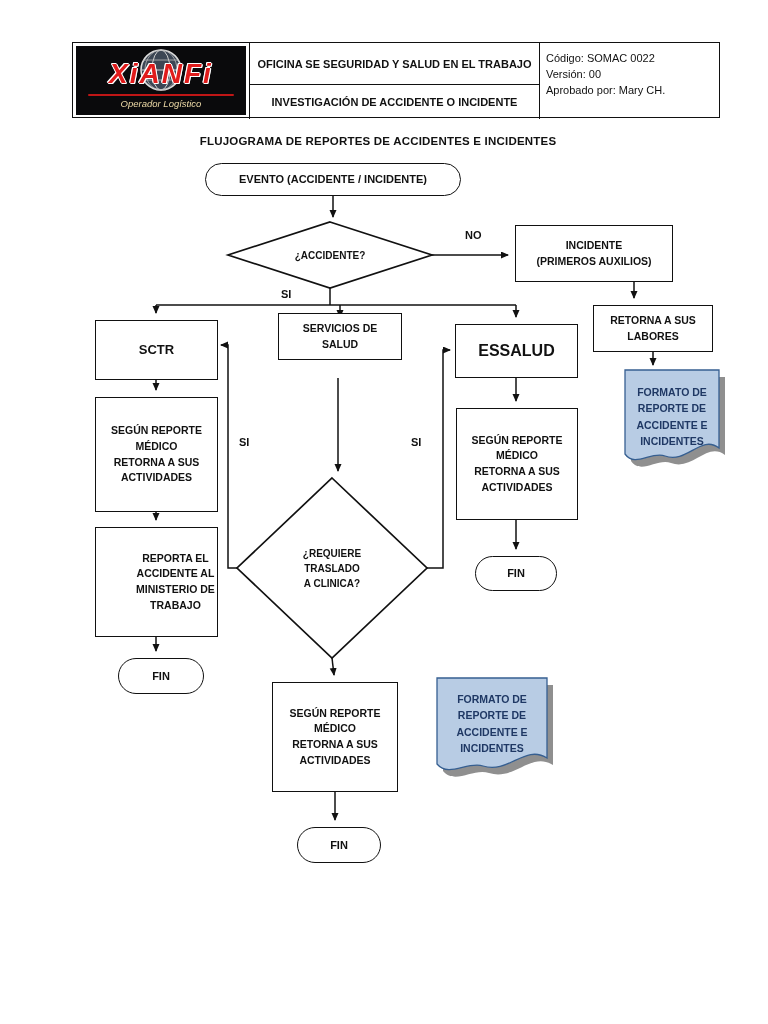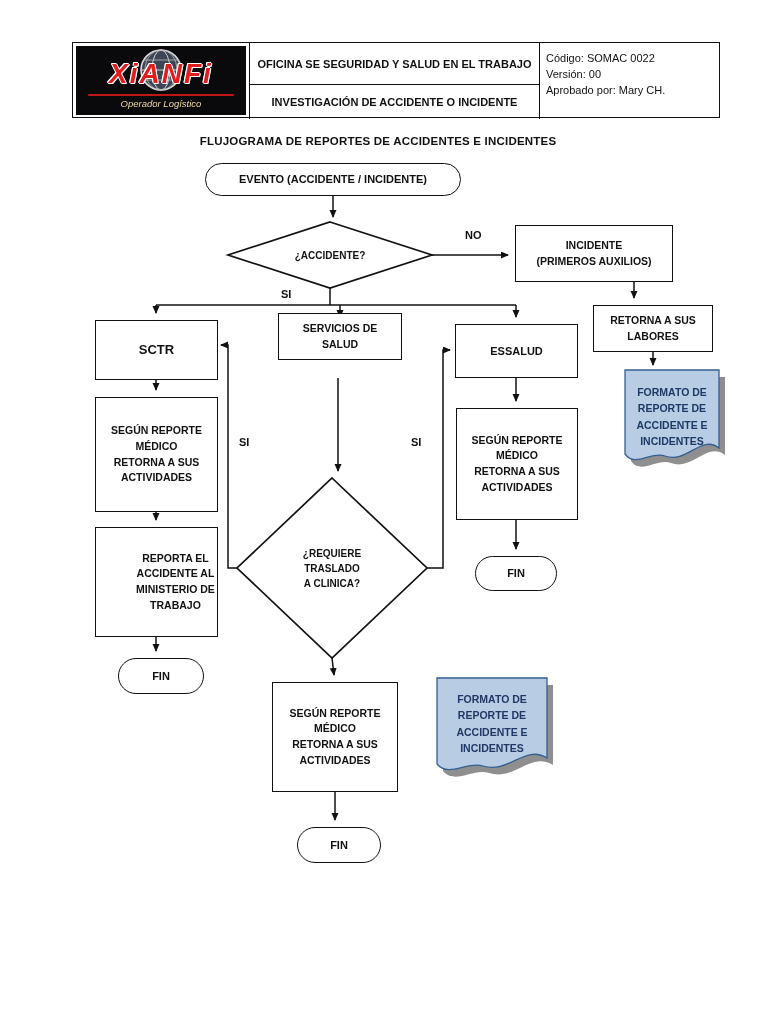--- a/index.html
+++ b/index.html
@@ -137,21 +137,21 @@
   <div class="doc-text" style="left:629px;top:384px;width:86px;">FORMATO DE
 REPORTE DE
 ACCIDENTE E
 INCIDENTES</div>
 
   <div class="box" style="left:95px;top:320px;width:123px;height:60px;font-size:13px;">SCTR</div>
 
   <div class="box" style="left:278px;top:313px;width:124px;height:47px;">SERVICIOS DE
 SALUD</div>
 
-  <div class="box" style="left:455px;top:324px;width:123px;height:54px;font-size:11px;">ESSALUD</div>
+  <div class="box" style="left:455px;top:324px;width:123px;height:54px;font-size:16px;">ESSALUD</div>
 
   <div class="box" style="left:95px;top:397px;width:123px;height:115px;">SEGÚN REPORTE
 MÉDICO
 RETORNA A SUS
 ACTIVIDADES</div>
 
   <div class="box" style="left:95px;top:527px;width:123px;height:110px;padding-left:40px;">REPORTA EL
 ACCIDENTE AL
 MINISTERIO DE
 TRABAJO</div>

